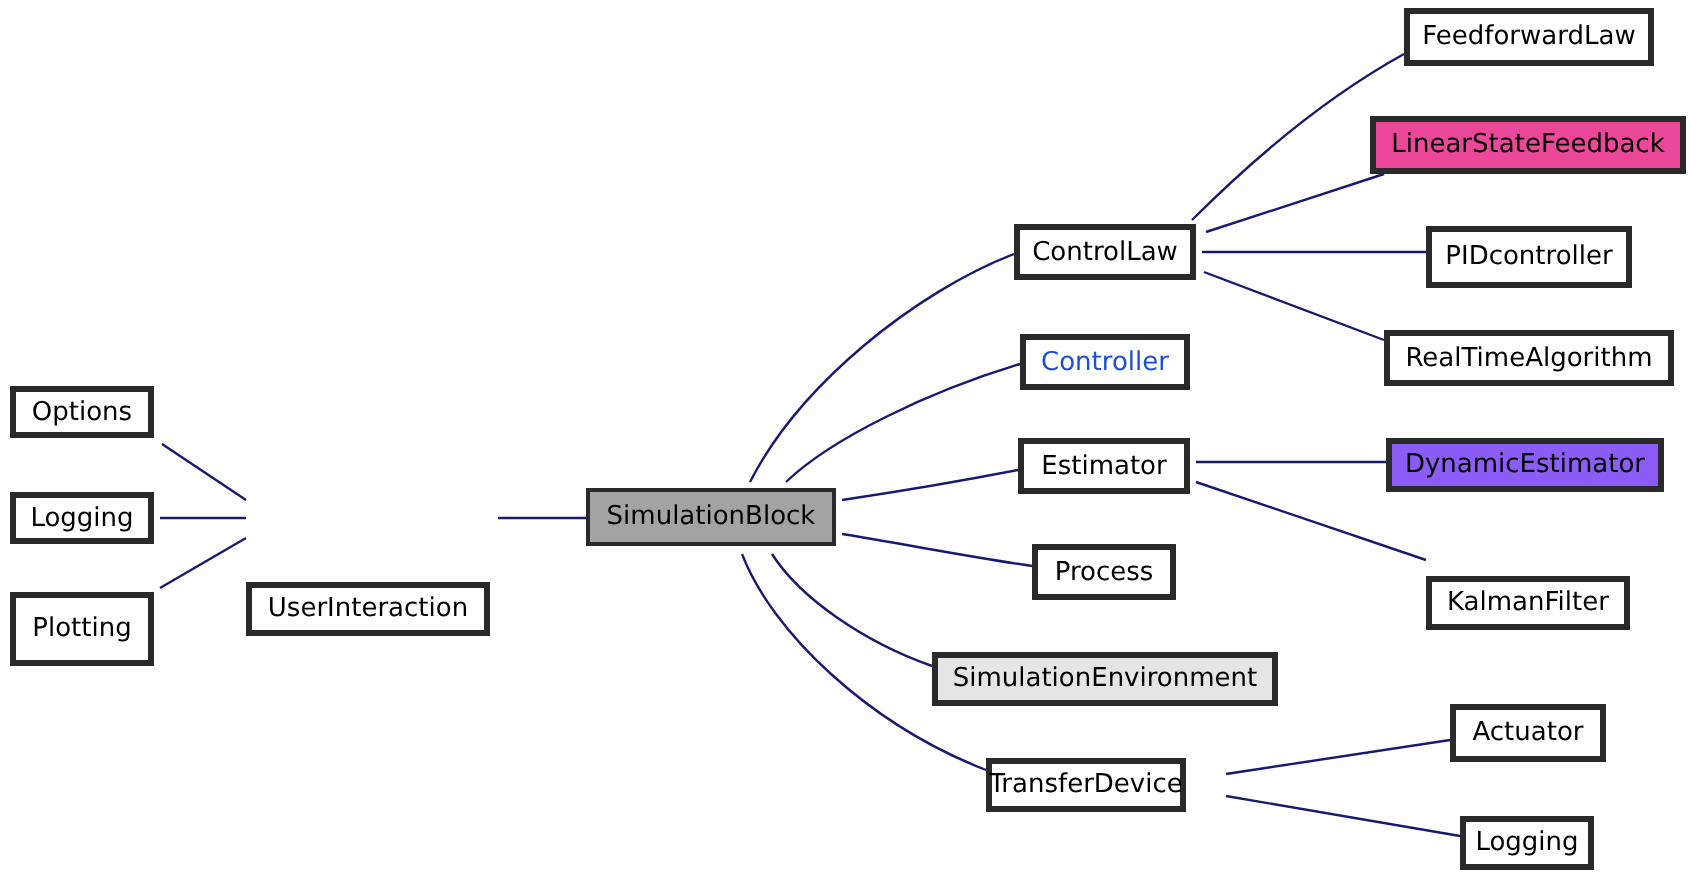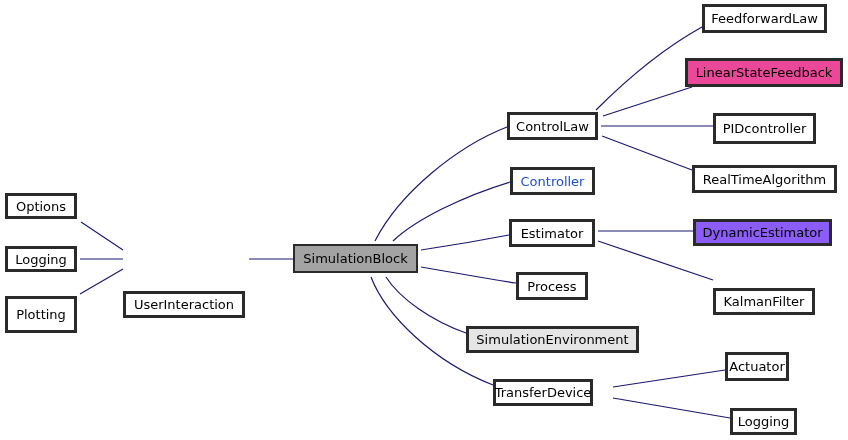--- a/index.html
+++ b/index.html
@@ -111,21 +111,21 @@
       </div>
       <div class="node" style="left: 516px; top: 272px; width: 72px; height: 28px; border-color: rgb(42, 42, 42); background: rgb(255, 255, 255);">
         <span style="color: rgb(0, 0, 0);">Process</span>
       </div>
       <div class="node" style="left: 466px; top: 326px; width: 173px; height: 27px; border-color: rgb(42, 42, 42); background: #e5e5e5;">
         <span style="color: rgb(0, 0, 0);">SimulationEnvironment</span>
       </div>
       <div class="node" style="left: 493px; top: 379px; width: 100px; height: 27px; border-color: rgb(42, 42, 42); background: rgb(255, 255, 255);">
         <span style="color: rgb(0, 0, 0);">TransferDevice</span>
       </div>
-      <div class="node" style="left: 725px; top: 352px; width: 64px; height: 29px; border-color: rgb(42, 42, 42); background: rgb(255, 255, 255);">
+      <div class="node" style="left: 725px; top: 352px; width: 78px; height: 29px; border-color: rgb(42, 42, 42); background: rgb(255, 255, 255);">
         <span style="color: rgb(0, 0, 0);">Actuator</span>
       </div>
       <div class="node" style="left: 730px; top: 408px; width: 67px; height: 27px; border-color: rgb(42, 42, 42); background: rgb(255, 255, 255);">
         <span style="color: rgb(0, 0, 0);">Logging</span>
       </div>
       <div class="node focus" style="left: 293px; top: 244px; width: 125px; height: 29px; border-color: rgb(42, 42, 42); background: #a3a3a3;">
         <span style="color: rgb(0, 0, 0);">SimulationBlock</span>
       </div>
       <div class="node" style="left: 123px; top: 245px; width: 122px; height: 27px; border-color: rgb(42, 42, 42); background: rgb(255, 255, 255); margin-top: 46px;">
         <span style="color: rgb(0, 0, 0);">UserInteraction</span>

